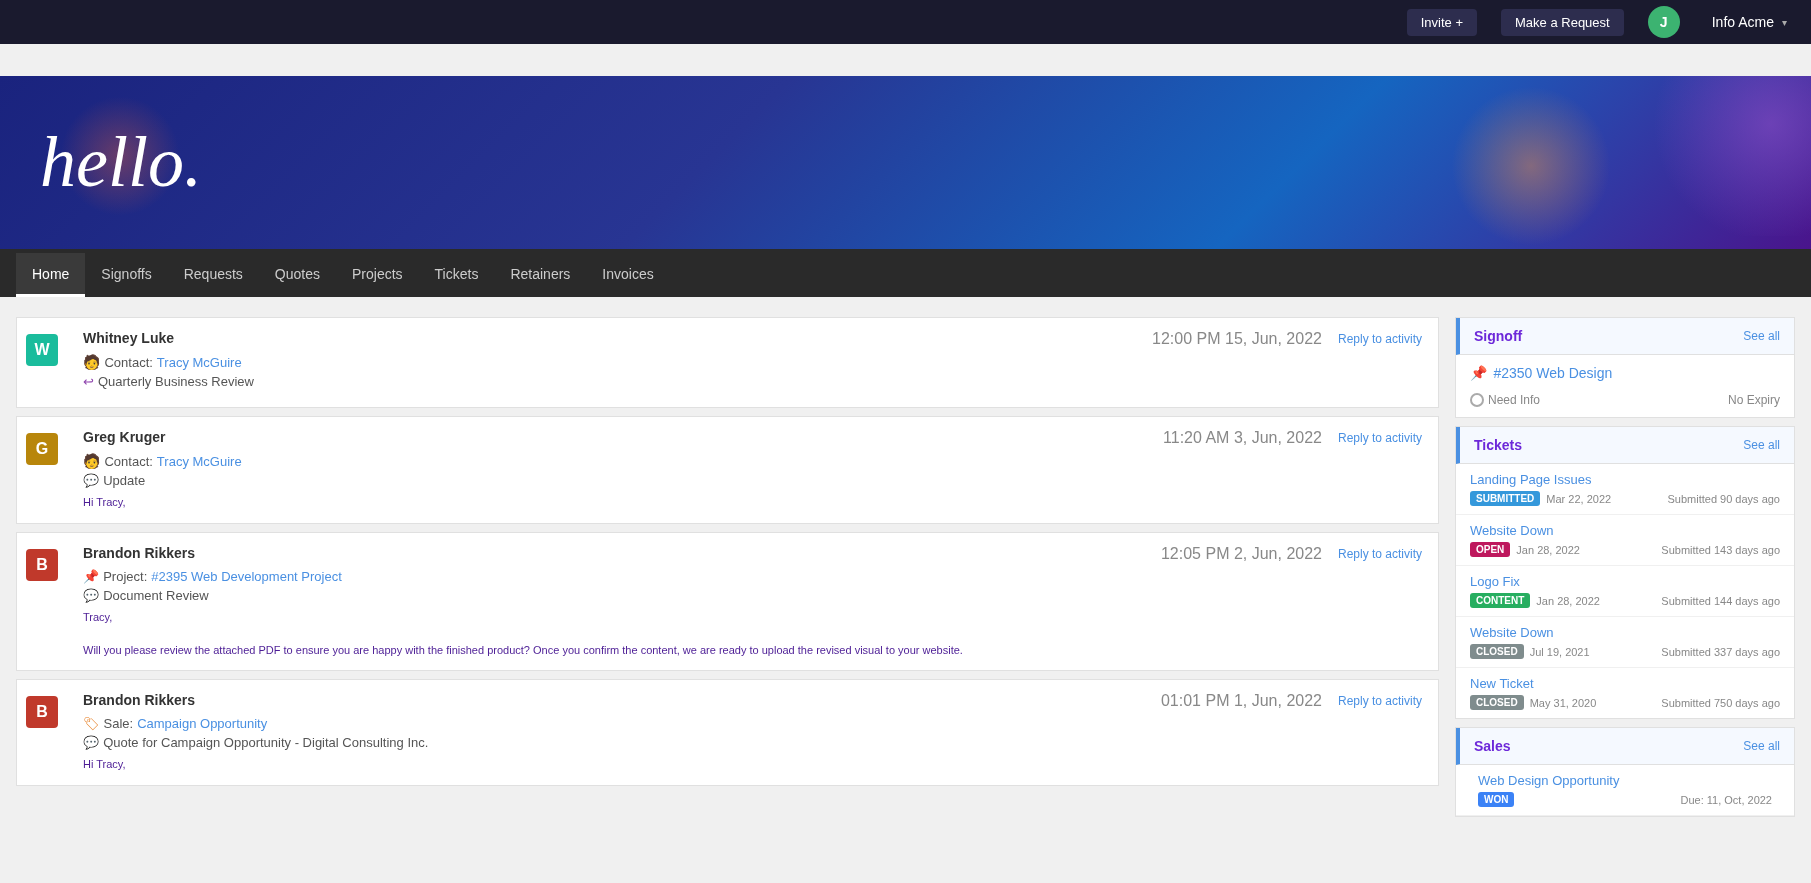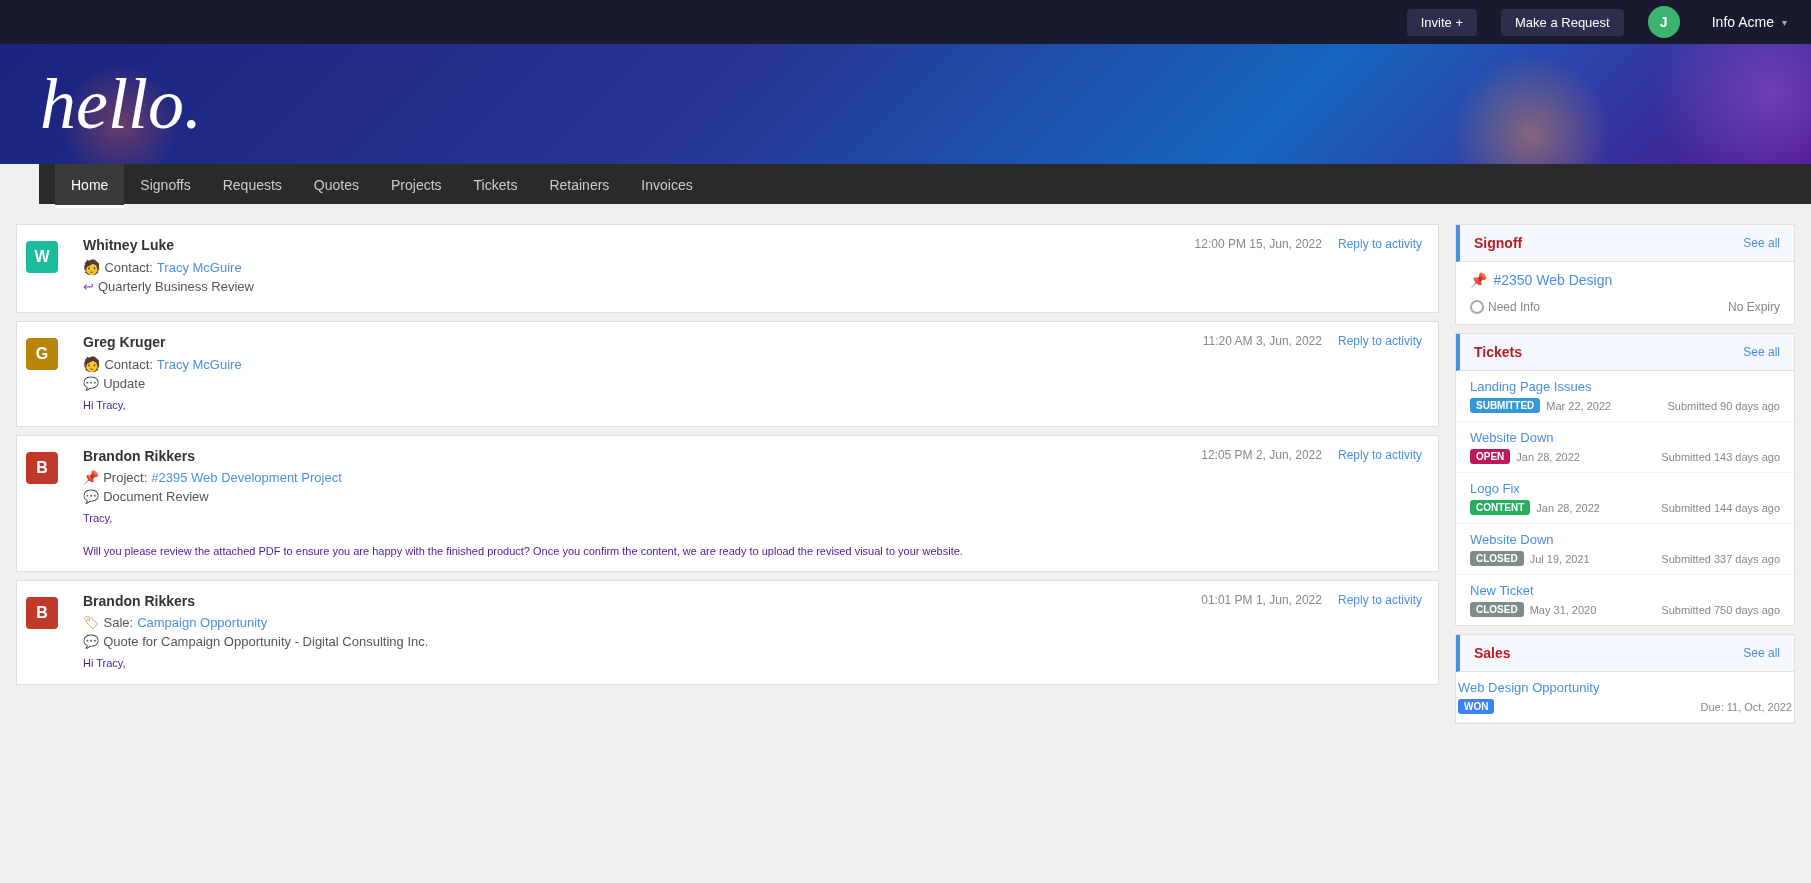--- a/index.html
+++ b/index.html
@@ -34,26 +34,27 @@
     .user-menu {
       display: flex; align-items: center; gap: 8px;
       color: #fff; cursor: pointer; padding: 4px 8px;
       border-radius: 4px;
     }
     .chevron-down { font-size: 10px; color: #aaa; }
 
     
     .hero {
       background: linear-gradient(135deg, #1a237e 0%, #283593 40%, #1565c0 70%, #4a148c 100%);
-      height: 120px;
+      height: 173px;
       display: flex;
       align-items: center;
       padding: 0 40px;
       position: relative;
       overflow: hidden;
+      margin-top: 32px;
     }
     .hero::before {
       content: '';
       position: absolute; left: 60px; top: 20px;
       width: 120px; height: 120px;
       background: radial-gradient(circle, rgba(180,80,80,0.5) 0%, transparent 70%);
       border-radius: 50%;
     }
     .hero::after {
       content: '';
@@ -74,24 +75,23 @@
     .hero-glow {
       position: absolute; right: 0; top: 0;
       width: 200px; height: 160px;
       background: radial-gradient(circle at 80% 30%, rgba(140,80,200,0.6) 0%, transparent 60%);
     }
 
     
     .main-nav {
       background: #2a2a2a;
       display: flex;
-      align-items: flex-start;
+      align-items: flex-end;
       padding: 0 16px;
-      height: 40px;
-      margin-left: 39px;
+      height: 48px;
     }
     .nav-item {
       color: #ccc;
       padding: 0 16px;
       height: 44px;
       display: flex; align-items: center;
       cursor: pointer;
       font-size: 14px;
       text-decoration: none;
       border-bottom: 3px solid transparent;
@@ -155,21 +155,21 @@
       font-size: 14px;
       color: #333;
     }
     .activity-meta {
       display: flex;
       align-items: center;
       gap: 16px;
     }
     .activity-time {
       color: #888;
-      font-size: 12px;
+      font-size: 16px;
     }
     .reply-link {
       color: #4a90e2;
       font-size: 12px;
       cursor: pointer;
       text-decoration: none;
     }
     .activity-contact {
       font-size: 13px;
       color: #555;
@@ -207,21 +207,21 @@
       justify-content: space-between;
       align-items: center;
       padding: 10px 14px;
       background: #f5f9ff;
       border-bottom: 1px solid #e0e0e0;
       border-left: 4px solid #4a90e2;
     }
     .sidebar-section-title {
       font-weight: 600;
       font-size: 14px;
-      color: #b91c1c;
+      color: #6d28d9;
     }
     .see-all-link {
       color: #4a90e2;
       font-size: 12px;
       cursor: pointer;
       text-decoration: none;
       text-align: right;
     }
 
     .sidebar-item {
@@ -285,21 +285,21 @@
       color: #fff;
       text-transform: uppercase;
     }
     .badge-submitted { background: #3498db; }
     .badge-open { background: #be185d; }
     .badge-content { background: #27ae60; }
     .badge-closed { background: #7f8c8d; }
     .badge-won { background: #3b82f6; text-align: right; }
 
     .sales-item {
-      padding: 8px 2px;
+      padding: 8px 22px;
       border-bottom: 1px solid #f0f0f0;
     }
     .sales-name {
       color: #4a90e2;
       font-size: 13px;
       font-weight: 500;
       text-decoration: none;
       display: block;
       margin-bottom: 4px;
     }

